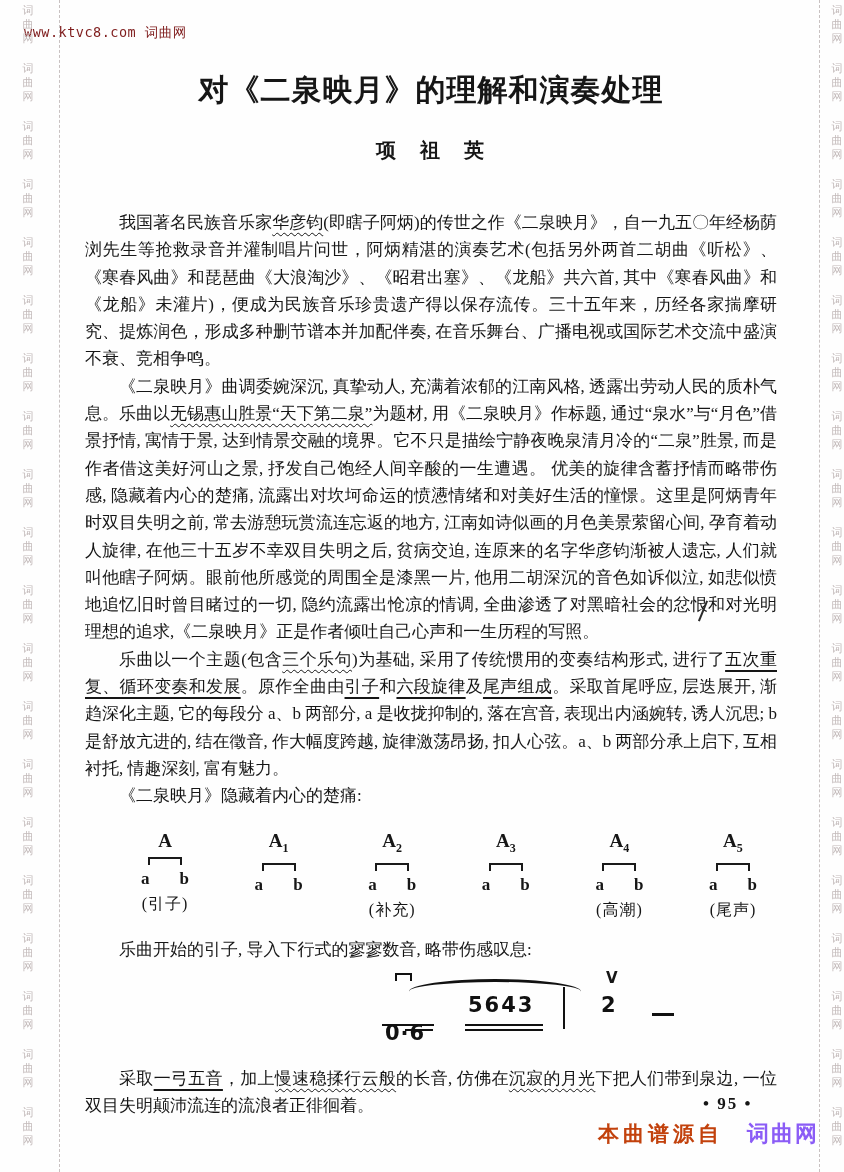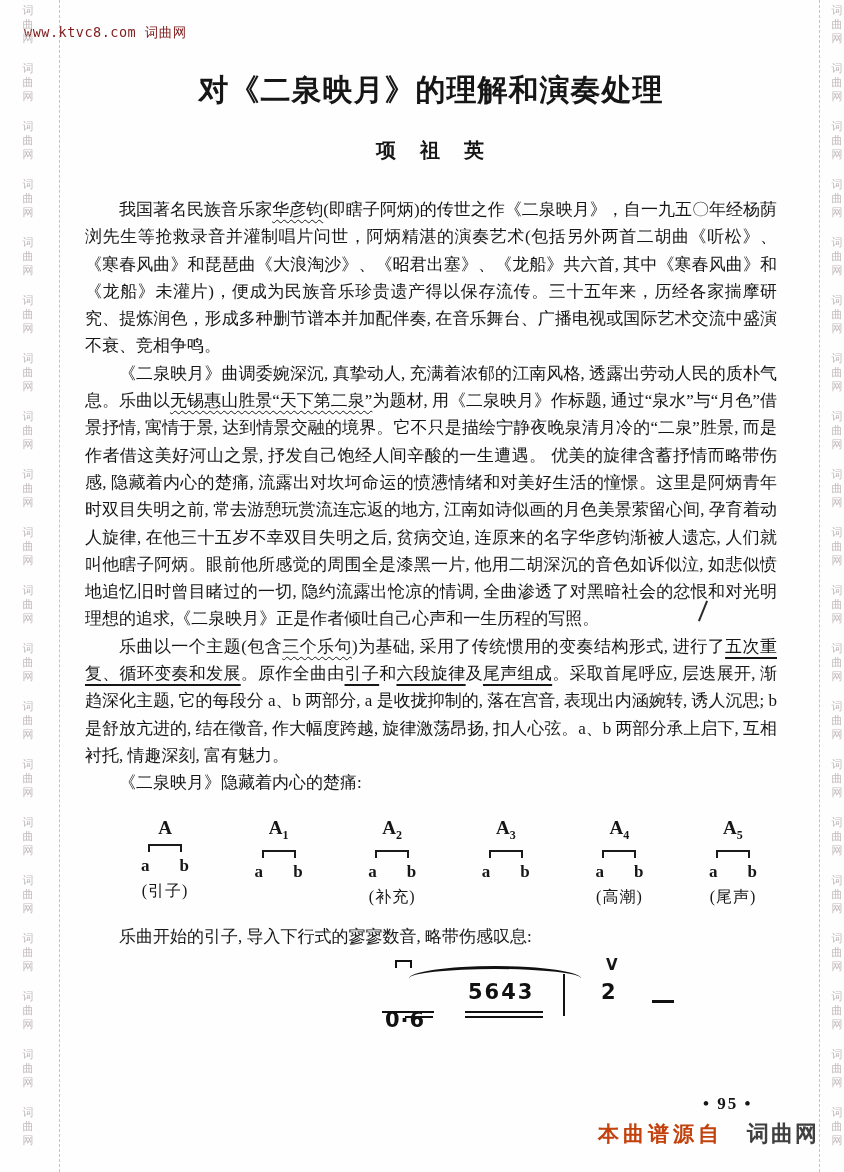--- a/index.html
+++ b/index.html
@@ -15,21 +15,21 @@
   .wm-char{font-size:11px;line-height:14px;color:#c3baba;font-family:"DejaVu Sans",sans-serif;}
 
   
   .site-header{position:absolute;left:24px;top:24px;font-family:"DejaVu Sans Mono","Liberation Mono",monospace;
                font-size:13.5px;color:#7f1d1d;letter-spacing:0.5px;}
 
   
   .content{position:absolute;left:85px;top:58px;width:692px;}
   .doc-title{text-align:center;font-size:30px;font-weight:bold;letter-spacing:1px;margin:12px 0 0 0;}
   .doc-author{text-align:center;font-size:20px;font-weight:bold;letter-spacing:2px;margin:26px 0 0 0;}
-  .paras{margin-top:32px;}
+  .paras{margin-top:45px;}
   .para{margin:0;font-size:17px;line-height:27.3px;text-align:justify;text-indent:2em;
         font-weight:500;}
   .seg-plain{}
   .seg-wavy{text-decoration-line:underline;text-decoration-style:wavy;text-decoration-thickness:1px;
             text-underline-offset:4px;}
   .seg-line{text-decoration-line:underline;text-decoration-style:solid;text-decoration-thickness:1.5px;
             text-underline-offset:5px;}
 
   
   .structure{position:relative;margin:20px 0 0 40px;width:648px;height:106px;
@@ -354,21 +354,24 @@
       <span class="n-line" style="left:320px;top:58px;width:28px;"></span>
       <span class="n-num" style="left:383px;top:22px;letter-spacing:2px;">5643</span>
       <span class="n-line" style="left:380px;top:53px;width:78px;"></span>
       <span class="n-line" style="left:380px;top:58px;width:78px;"></span>
       <span class="n-bar"></span>
       <span class="n-upbow">V</span>
       <span class="n-num" style="left:516px;top:22px;">2</span>
       <span class="n-dash"></span>
     </div>
 
+    <div style="margin-top:2px;">
+        <p class="para"><span class="seg-plain">采取</span><span class="seg-line">一弓五音</span><span class="seg-plain">，加上</span><span class="seg-wavy">慢速稳揉行云般</span><span class="seg-plain">的长音, 仿佛在</span><span class="seg-wavy">沉寂的月光</span><span class="seg-plain">下把人们带到泉边, 一位双目失明颠沛流连的流浪者正徘徊着。</span></p>
+      </div>
   </div>
 
   <span class="hand-slash"></span>
 
   <span class="page-number">• 95 •</span>
   <span class="footer-source">本曲谱源自</span>
-  <span class="footer-site" style="color: #404040;">词曲网</span>
+  <span class="footer-site" style="color: #8b5cf6;">词曲网</span>
 
 </div>
 
 </body></html>

